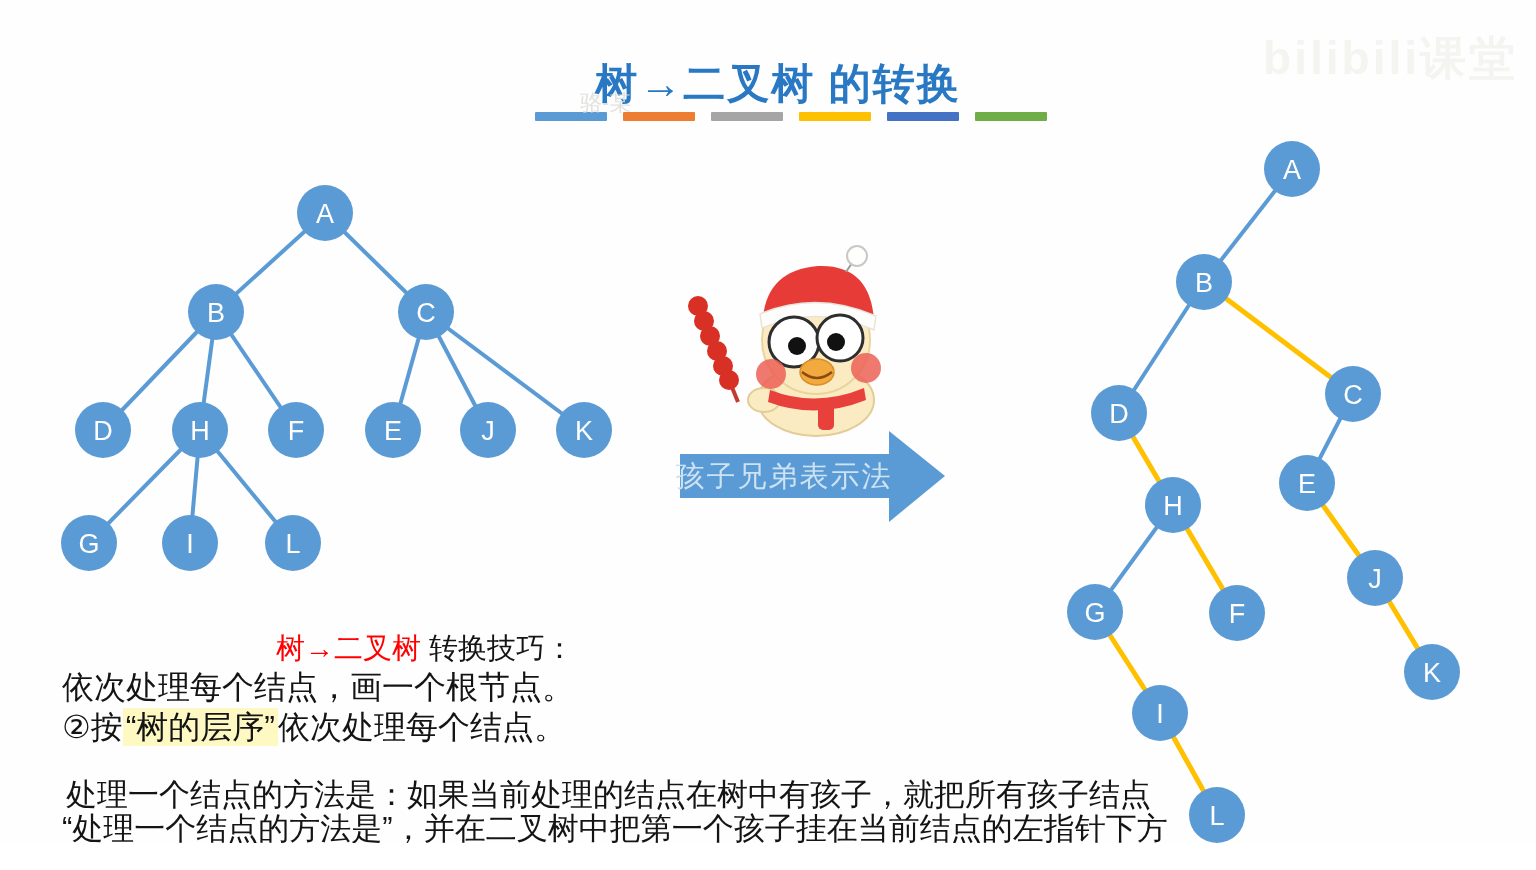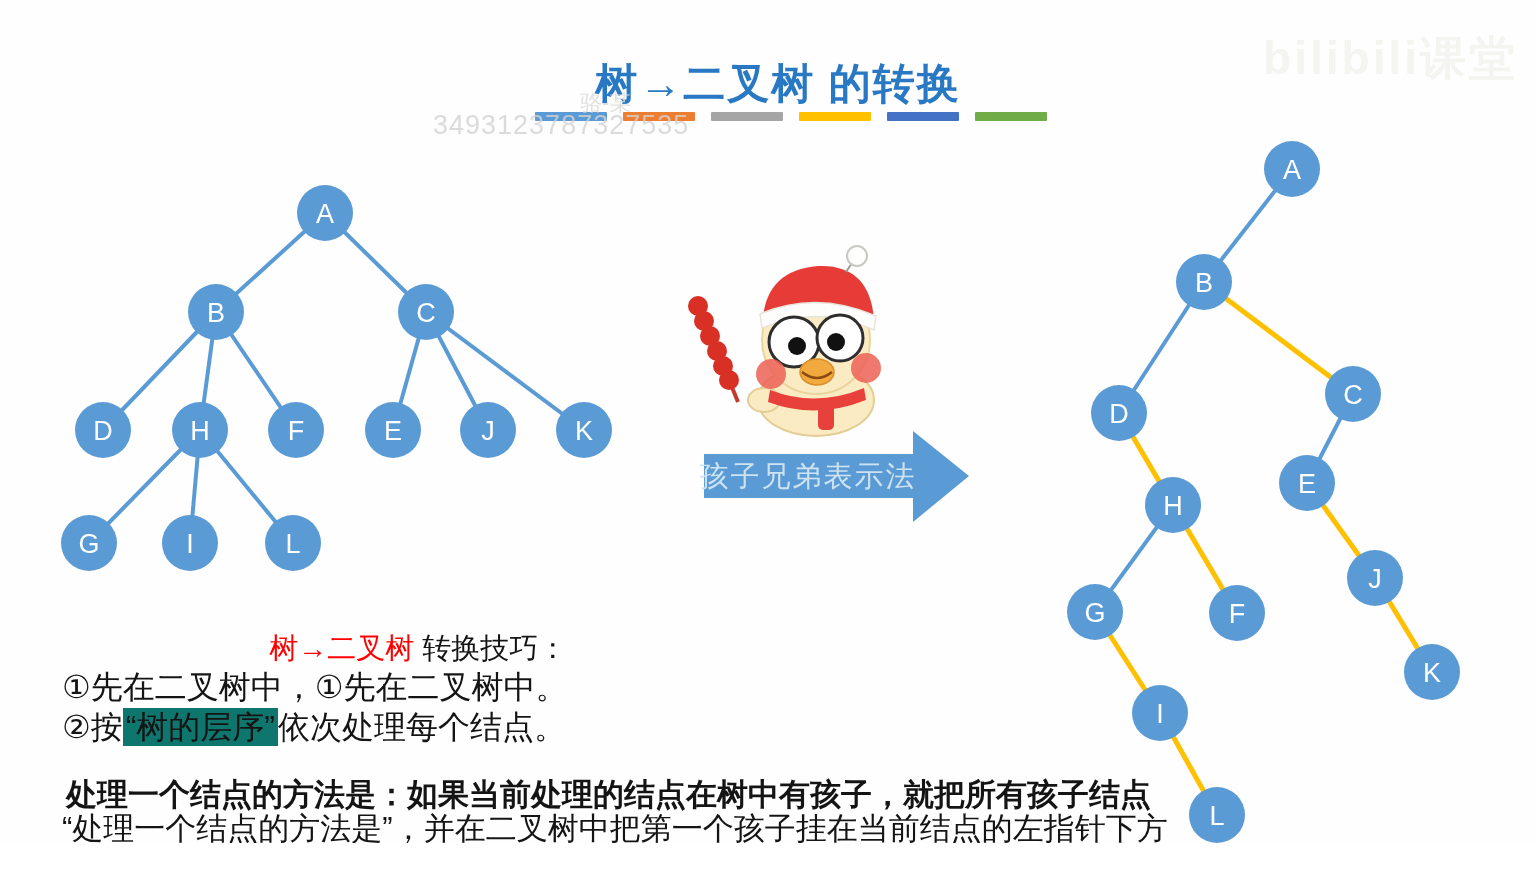--- a/index.html
+++ b/index.html
@@ -17,21 +17,21 @@
              letter-spacing:1px;z-index:2;}
   .wm-name{position:absolute;left:580px;top:88px;font-size:22px;color:rgba(222,222,220,0.9);z-index:2;}
   .wm-logo{position:absolute;right:18px;top:28px;font-size:46px;font-weight:bold;
            color:#f4f4f1;letter-spacing:3px;z-index:2;}
 
   .tree-svg{position:absolute;}
   #left-tree{left:40px;top:160px;}
   #right-tree{left:1040px;top:130px;}
 
   .mascot{position:absolute;left:668px;top:242px;}
-  .arrow-wrap{position:absolute;left:700px;top:428px;width:275px;height:100px;}
+  .arrow-wrap{position:absolute;left:676px;top:428px;width:275px;height:100px;}
   .arrow-label{font-size:29px;letter-spacing:2px;}
 
   .notes{position:absolute;left:62px;top:630px;color:#141414;}
   .notes .heading{font-size:29px;font-weight:normal;line-height:36px;text-align:right;}
   .notes .step{font-size:32px;line-height:37px;margin-top:3px;}
   .notes .para{font-size:31px;line-height:34px;}
   .para1{position:absolute;left:66px;top:778px;}
   .para2{position:absolute;left:62px;top:812px;}
   .hl{padding:1px 3px;}
   .bottom-band{position:absolute;left:0;top:843px;width:1536px;height:27px;background:#ffffff;z-index:3;}
@@ -45,21 +45,20 @@
 
   <div class="bars" id="bars">
       <div class="bar" style="background: rgb(91, 155, 213);"></div>
       <div class="bar" style="background: rgb(237, 125, 49);"></div>
       <div class="bar" style="background: rgb(165, 165, 165);"></div>
       <div class="bar" style="background: rgb(255, 192, 0);"></div>
       <div class="bar" style="background: rgb(68, 114, 196);"></div>
       <div class="bar" style="background: rgb(112, 173, 71);"></div>
     </div>
 
-  <div class="wm-number">3493123787327535</div>
   <div class="wm-name">骆-某</div>
   <div class="wm-logo">bilibili课堂</div>
 
   <svg id="left-tree" class="tree-svg" width="600" height="420" viewBox="40 160 600 420">
       <line x1="325" y1="213" x2="216" y2="312" stroke="#5B9BD5" stroke-width="4"></line>
       <line x1="325" y1="213" x2="426" y2="312" stroke="#5B9BD5" stroke-width="4"></line>
       <line x1="216" y1="312" x2="103" y2="430" stroke="#5B9BD5" stroke-width="4"></line>
       <line x1="216" y1="312" x2="200" y2="430" stroke="#5B9BD5" stroke-width="4"></line>
       <line x1="216" y1="312" x2="296" y2="430" stroke="#5B9BD5" stroke-width="4"></line>
       <line x1="426" y1="312" x2="393" y2="430" stroke="#5B9BD5" stroke-width="4"></line>
@@ -225,20 +224,20 @@
 
   <div class="arrow-wrap">
     <svg width="275" height="100" viewBox="0 0 275 100">
       <polygon id="arrow-poly" points="4,26 213,26 213,3 269,48 213,94 213,70 4,70" fill="#5B9BD5"></polygon>
       <text id="arrow-text" class="arrow-label" x="108" y="58" text-anchor="middle" fill="#CDE2F2">孩子兄弟表示法</text>
     </svg>
   </div>
 
   <div class="notes">
     <div class="heading"><span id="hred" style="color: rgb(255, 0, 0);">树→二叉树</span><span> 转换技巧：</span></div>
-    <div class="step">①先在二叉树中，①先在二叉树中。</div>
-    <div class="step"><span>②按</span><span id="hl" class="hl" style="background: #0f766e;">“树的层序”</span><span>依次处理每个结点。</span></div>
+    <div class="step">依次处理每个结点，画一个根节点。</div>
+    <div class="step"><span>②按</span><span id="hl" class="hl" style="background: #fef9c3;">“树的层序”</span><span>依次处理每个结点。</span></div>
   </div>
-  <div class="para para1 notes" style="top:778px;left:66px;font-weight:bold;"><span class="para" style="font-size:31px;">处理一个结点的方法是：如果当前处理的结点在树中有孩子，就把所有孩子结点</span></div>
+  <div class="para para1 notes" style="top:778px;left:66px;"><span class="para" style="font-size:31px;">处理一个结点的方法是：如果当前处理的结点在树中有孩子，就把所有孩子结点</span></div>
   <div class="para para2 notes" style="top:812px;left:62px;"><span class="para" style="font-size:31px;">“处理一个结点的方法是”，并在二叉树中把第一个孩子挂在当前结点的左指针下方</span></div>
 
   <div class="bottom-band"></div>
 </div>
 
 </body></html>

